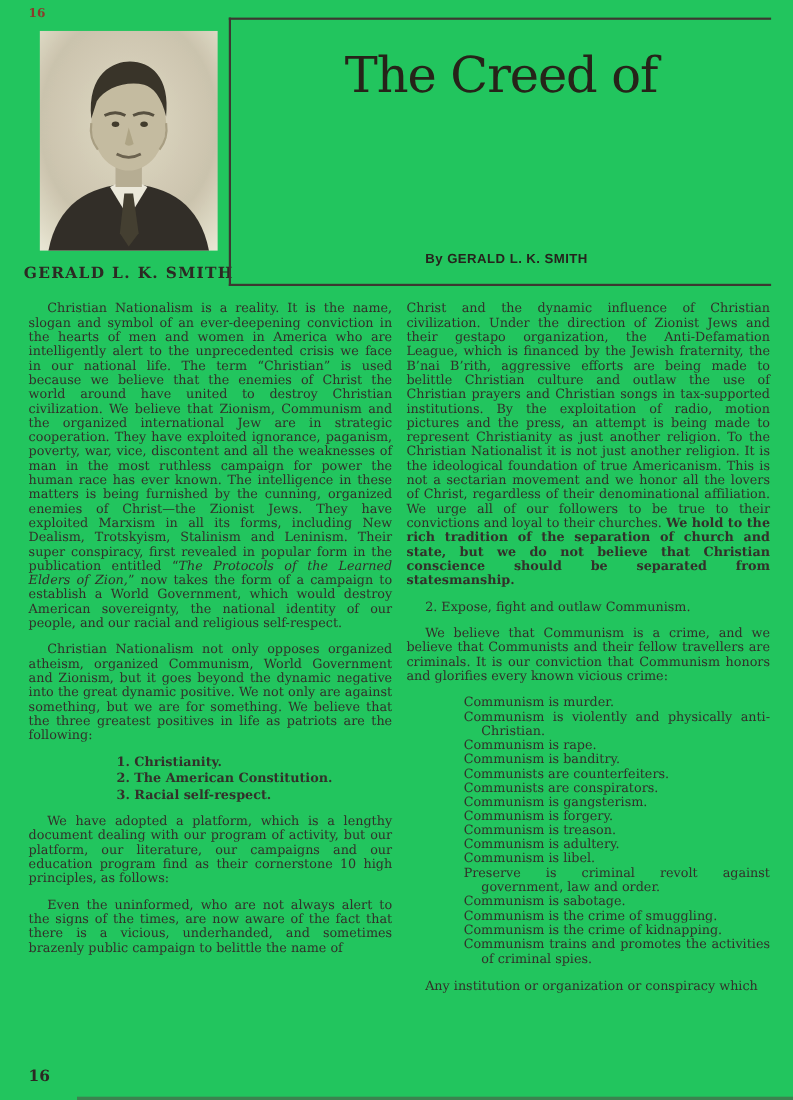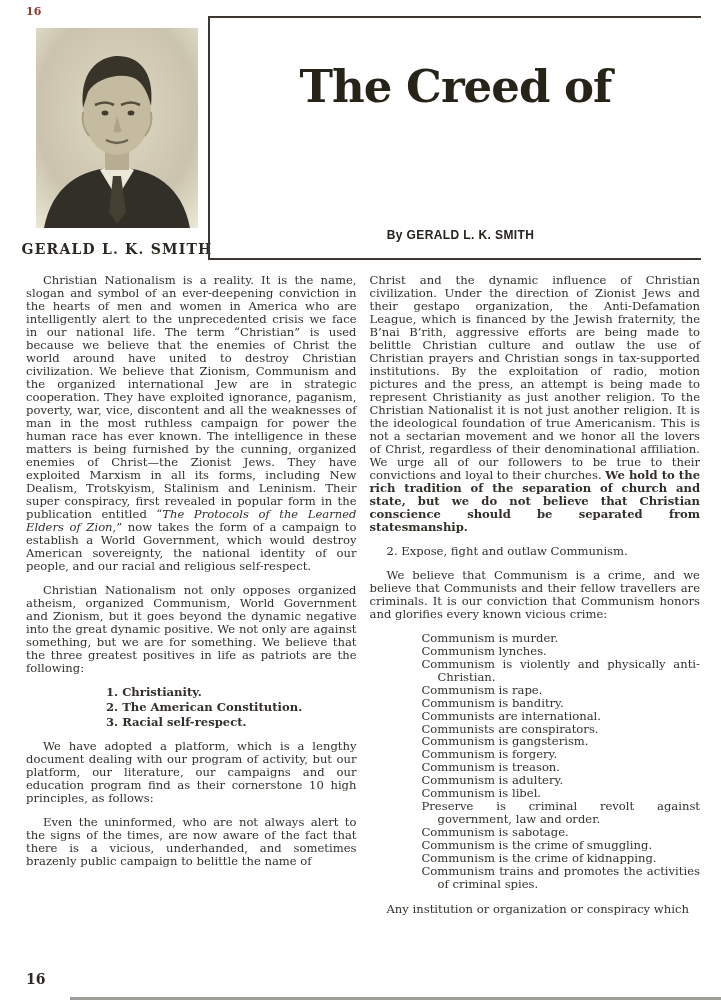--- a/index.html
+++ b/index.html
@@ -1,20 +1,20 @@
 <!DOCTYPE html>
 <html><head>
 <meta charset="utf-8">
 <style>
   * { box-sizing: border-box; }
   html, body { margin: 0; padding: 0; background: #9a958a; }
   .page {
     width: 721px; height: 1000px;
     margin: 0 auto;
-    background: #ffffff;
+    background: #22c55e;
     position: relative;
     font-family: "DejaVu Serif", "Liberation Serif", serif;
     color: #33302a;
     overflow: hidden;
   }
   .page::after {
     content: ""; position: absolute; bottom: 0; left: 70px; right: 0;
     height: 3px; background: #514c44; opacity: .55;
   }
   .corner-num {
@@ -34,21 +34,21 @@
     letter-spacing: 1.2px; color: #2c2923; white-space: nowrap;
   }
   .header-right {
     flex: 1; height: 244px;
     border-top: 2px solid #3c3831;
     border-left: 2px solid #3c3831;
     border-bottom: 2px solid #3c3831;
     display: flex; flex-direction: column; align-items: center;
     padding: 16px 6px 12px;
   }
-  .title { font-weight: bold; text-align: center; color: #262319; line-height: 1.55; margin-top: 18px; }
+  .title { font-weight: normal; text-align: center; color: #262319; line-height: 1.55; margin-top: 0; }
   .title .line1 { font-size: 45px; letter-spacing: -1px; }
   .title .line2 { font-size: 41px; letter-spacing: -1.5px; white-space: nowrap; }
   .byline {
     margin-top: auto; margin-bottom: 4px;
     font-family: "Liberation Sans", sans-serif;
     font-weight: bold; font-size: 12px; letter-spacing: .4px; color: #26231d; margin-left: 10px;
   }
   
   .body {
     display: flex; gap: 13px;
@@ -146,25 +146,24 @@
 
     <div class="col">
       <p class="no-indent"><span>Christ and the dynamic influence of Christian civilization.  Under the direction of Zionist Jews and their gestapo organization, the Anti-Defamation League, which is financed by the Jewish fraternity, the B’nai B’rith, aggressive efforts are being made to belittle Christian culture and outlaw the use of Christian prayers and Christian songs in tax-supported institutions.  By the exploitation of radio, motion pictures and the press, an attempt is being made to represent Christianity as just another religion.  To the Christian Nationalist it is not just another religion.  It is the ideological foundation of true Americanism.  This is not a sectarian movement and we honor all the lovers of Christ, regardless of their denominational affiliation.  We urge all of our followers to be true to their convictions and loyal to their churches.  </span><span class="bold">We hold to the rich tradition of the separation of church and state, but we do not believe that Christian conscience should be separated from statesmanship.</span></p>
 
       <p>2. Expose, fight and outlaw Communism.</p>
 
       <p>We believe that Communism is a crime, and we believe that Communists and their fellow travellers are criminals.  It is our conviction that Communism honors and glorifies every known vicious crime:</p>
 
       <ul class="crimes">
         <li>Communism is murder.</li>
-        <li>Communism lynches.</li>
         <li>Communism is violently and physically anti-Christian.</li>
         <li>Communism is rape.</li>
         <li>Communism is banditry.</li>
-        <li>Communists are international.</li>
+        <li>Communists are counterfeiters.</li>
         <li>Communists are conspirators.</li>
         <li>Communism is gangsterism.</li>
         <li>Communism is forgery.</li>
         <li>Communism is treason.</li>
         <li>Communism is adultery.</li>
         <li>Communism is libel.</li>
         <li>Preserve is criminal revolt against government, law and order.</li>
         <li>Communism is sabotage.</li>
         <li>Communism is the crime of smuggling.</li>
         <li>Communism is the crime of kidnapping.</li>

